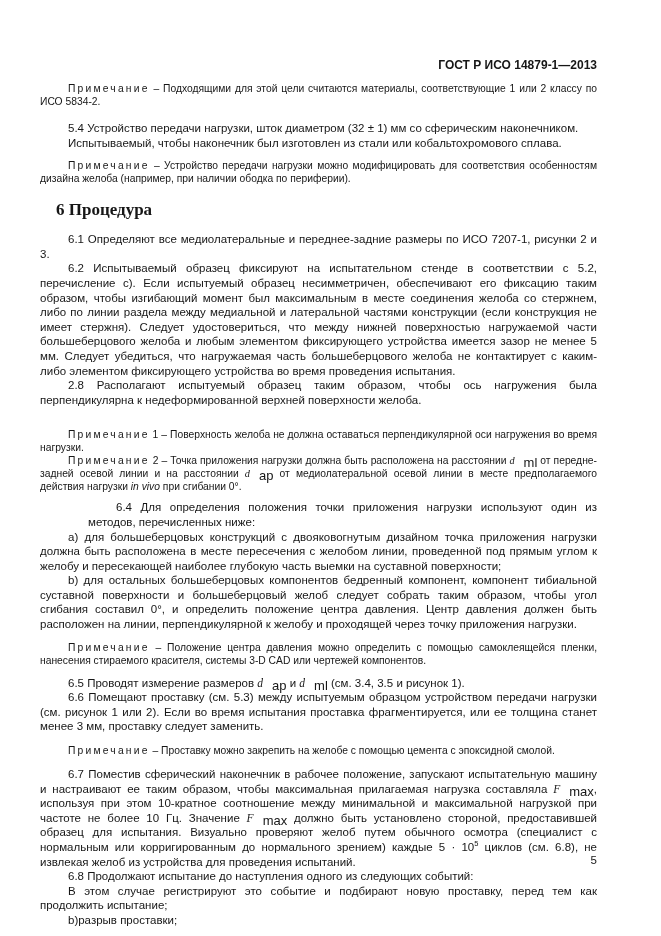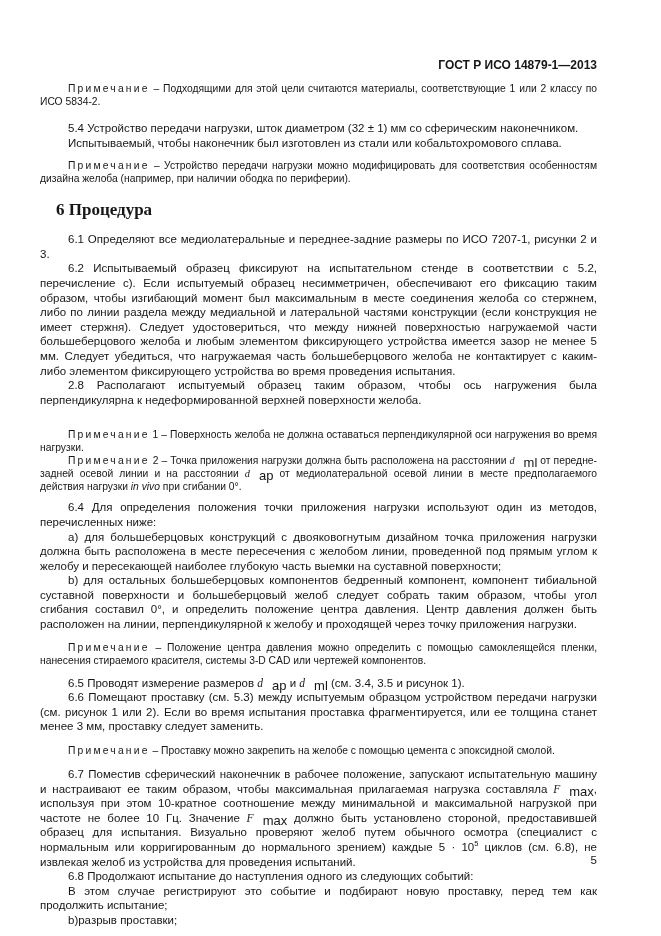--- a/index.html
+++ b/index.html
@@ -47,21 +47,21 @@
     font-family:"Liberation Serif", serif;
     font-style:italic;
     font-size:11.5px;
   }
   .note .var{font-size:10.3px;}
   .lat{font-style:italic;}
   sub{font-size:13px;line-height:0;padding-left:9px;}
   sup{font-size:7.5px;line-height:0;}
   .mt-s{margin-top:21px;}
   .mt-m{margin-top:9px;}
-  .mt-7{margin-top:7px;}
+  .mt-7{margin-top:7px;margin-left:48px;}
   .mt-10{margin-top:10px;}
   .mt-13{margin-top:13px;}
   .footer-page{
     position:absolute;
     top:854px;
     right:64px;
     font-size:11.5px;
   }
 </style>
 </head>

